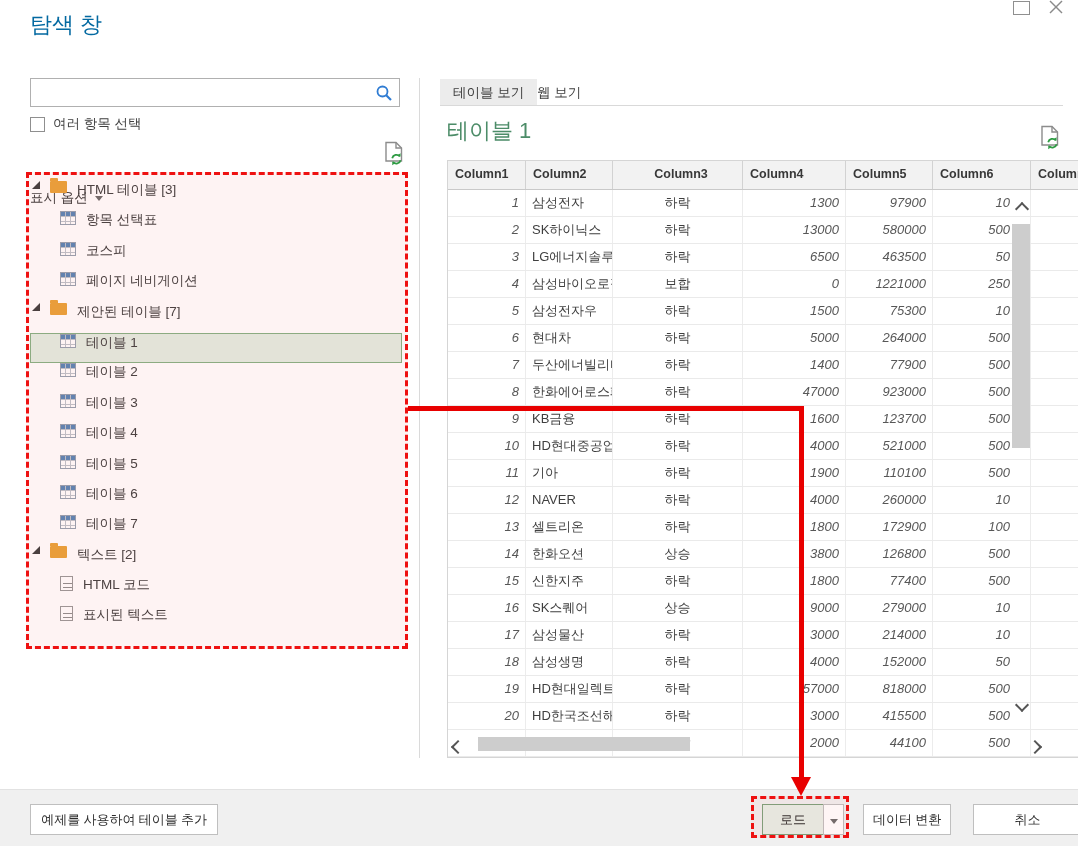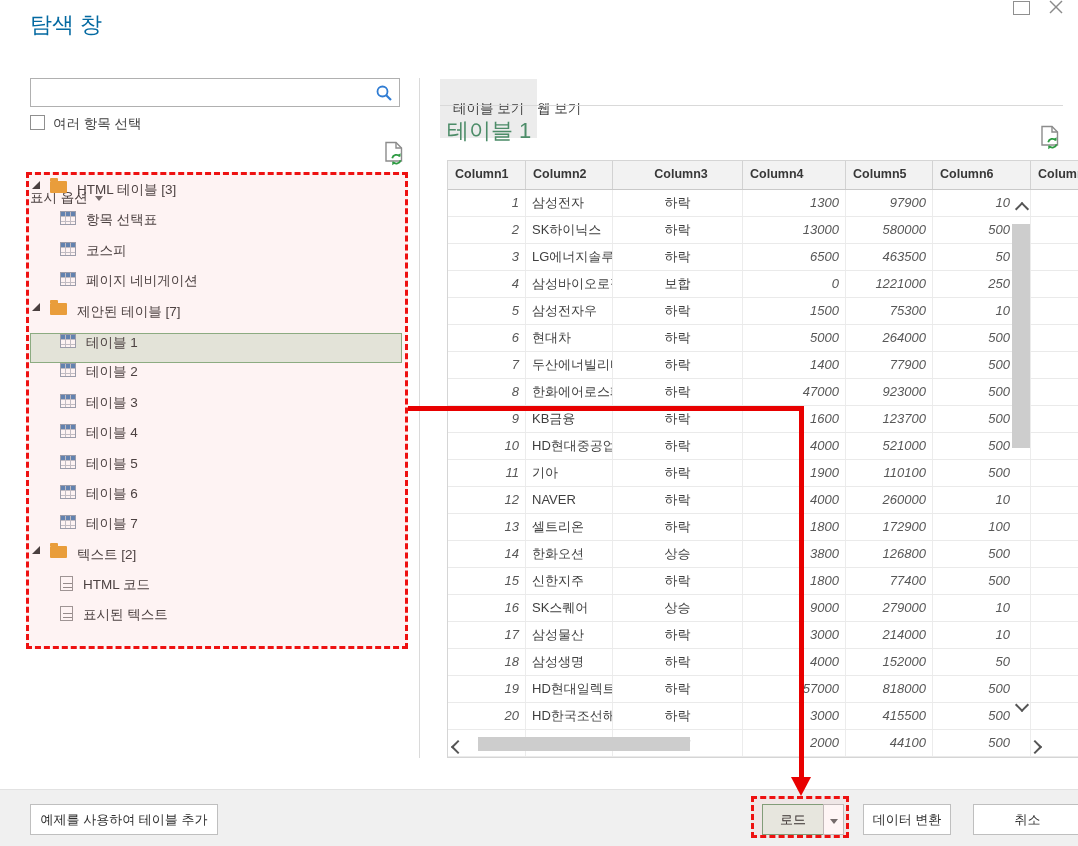--- a/index.html
+++ b/index.html
@@ -8,21 +8,21 @@
   
   .win-btn{position:absolute;top:0;cursor:default;}
   .win-btn.max{left:1013px;top:1px;width:15px;height:12px;border:1px solid #8f8f8f;background:#fff;}
   .win-btn.close{left:1048px;top:0px;width:16px;height:14px;}
   
   .title{position:absolute;left:30px;top:10px;margin:0;font-size:22px;font-weight:400;color:#0369a1;}
   
   .search-box{position:absolute;left:30px;top:78px;width:370px;height:29px;border:1px solid #b0b0b0;background:#fff;box-sizing:border-box;}
   .search-input{position:absolute;left:4px;top:2px;width:336px;height:22px;border:none;outline:none;font-size:13px;font-family:inherit;}
   .search-box svg{position:absolute;right:6px;top:5px;}
-  .multi{position:absolute;left:30px;top:115px;display:flex;font-size:13.5px;color:#404040;}
+  .multi{position:absolute;left:30px;top:115px;display:flex;align-items:center;font-size:13.5px;color:#404040;}
   .cb{width:13px;height:13px;border:1px solid #8f8f8f;background:#fff;display:inline-block;margin-right:8px;}
   .options{position:absolute;left:30px;top:146px;font-size:13.5px;color:#404040;display:flex;align-items:center;cursor:default;margin-top:43px;}
   .dd-caret{width:0;height:0;border-left:4px solid transparent;border-right:4px solid transparent;border-top:5px solid #6e6e6e;display:inline-block;margin-left:7px;}
   .refresh{position:absolute;}
   .left-refresh{left:384px;top:141px;}
   .right-refresh{left:1040px;top:125px;}
   .pane-divider{position:absolute;left:419px;top:78px;width:1px;height:680px;background:#dadada;}
   
   .tree{position:absolute;left:30px;top:181px;width:372px;}
   .tree-row{height:30.4px;display:flex;align-items:flex-start;font-size:13.5px;color:#434343;box-sizing:border-box;}
@@ -34,21 +34,21 @@
   .ico.folder{width:17px;height:12px;background:#e9a43c;border-radius:1px;position:relative;}
   .ico.folder::before{content:"";position:absolute;top:-3px;left:0;width:8px;height:3px;background:#e9a43c;border-radius:1px 1px 0 0;}
   .ico.tbl{width:16px;height:14px;border:1px solid #96a3b2;background-color:#fff;background-image:
      repeating-linear-gradient(to right,transparent 0 4px,#bfc5cd 4px 5px),
      repeating-linear-gradient(to bottom,transparent 0 4px,#bfc5cd 4px 5px),
      linear-gradient(to bottom,#5b87b7 0 4px,#fff 4px 100%);}
   .ico.txt{width:13px;height:15px;border:1px solid #9b9b9b;background-color:#fff;
      background-image:repeating-linear-gradient(to bottom,transparent 0 3px,#909090 3px 4px);
      background-size:9px 10px;background-position:2px 3px;background-repeat:no-repeat;}
   
-  .tab{position:absolute;top:79px;height:27px;line-height:27px;font-size:13.5px;color:#3c3c3c;padding:16px 13px;}
+  .tab{position:absolute;top:79px;height:27px;line-height:27px;font-size:13.5px;color:#3c3c3c;padding:0 13px;}
   .tab.t0{left:440px;background:#ececec;}
   .tab.t1{left:524px;}
   .tab-sep{position:absolute;left:440px;top:105px;width:623px;height:1px;background:#d9d9d9;}
   .preview-title{position:absolute;left:447px;top:116px;font-size:22px;color:#4c8c68;}
   
   .ptable{position:absolute;left:447px;top:160px;width:648px;height:598px;border:1px solid #d5d5d5;box-sizing:border-box;overflow:hidden;background:#fff;}
   .phead{display:flex;height:28px;background:#f2f2f2;border-bottom:1px solid #c9c9c9;}
   .hcell{flex:none;box-sizing:border-box;font-size:12.5px;font-weight:bold;color:#383838;
      line-height:27px;padding-left:7px;border-right:1px solid #d2d2d2;overflow:hidden;white-space:nowrap;}
   .prow{display:flex;height:26px;border-bottom:1px solid #eaeaea;}
@@ -63,21 +63,21 @@
   .chev.left{transform:rotate(135deg);} .chev.right{transform:rotate(-45deg);}
   .vsb-up{position:absolute;left:1014px;top:200px;width:16px;height:20px;text-align:center;}
   .vsb-thumb{position:absolute;left:1012px;top:224px;width:18px;height:224px;background:#cdcdcd;}
   .vsb-down{position:absolute;left:1014px;top:696px;width:16px;height:20px;text-align:center;}
   .hsb-left{position:absolute;left:453px;top:738px;width:18px;height:16px;}
   .hsb-thumb{position:absolute;left:478px;top:737px;width:212px;height:14px;background:#cdcdcd;}
   .hsb-right{position:absolute;left:1030px;top:738px;width:18px;height:16px;}
   
   .footer{position:absolute;left:0;top:789px;width:1078px;height:57px;background:#f0f0f0;border-top:1px solid #e2e2e2;box-sizing:border-box;}
   .btn{position:absolute;top:14px;height:31px;background:#fff;border:1px solid #bfbfbf;font-size:13px;
-     font-family:Liberation Sans, sans-serif;color:#2e2e2e;cursor:default;box-sizing:border-box;}
+     font-family:Liberation Serif, serif;color:#2e2e2e;cursor:default;box-sizing:border-box;}
   .btn.add{left:30px;width:188px;}
   .btn.load{left:762px;width:62px;background:#e7f0e7;border:1px solid #7da37d;}
   .btn.load-dd{left:823px;width:21px;padding:0;}
   .btn.transform{left:863px;width:88px;}
   .btn.cancel{left:973px;width:109px;}
   
   .anno{position:absolute;pointer-events:none;z-index:50;}
   .rect1{left:26px;top:172px;width:382px;height:477px;border:3px dashed #ee1111;background:rgba(235,55,55,0.06);box-sizing:border-box;}
   .hline{left:408px;top:406px;width:394px;height:5px;background:#e80000;}
   .vline{left:799px;top:406px;width:5px;height:371px;background:#e80000;}

